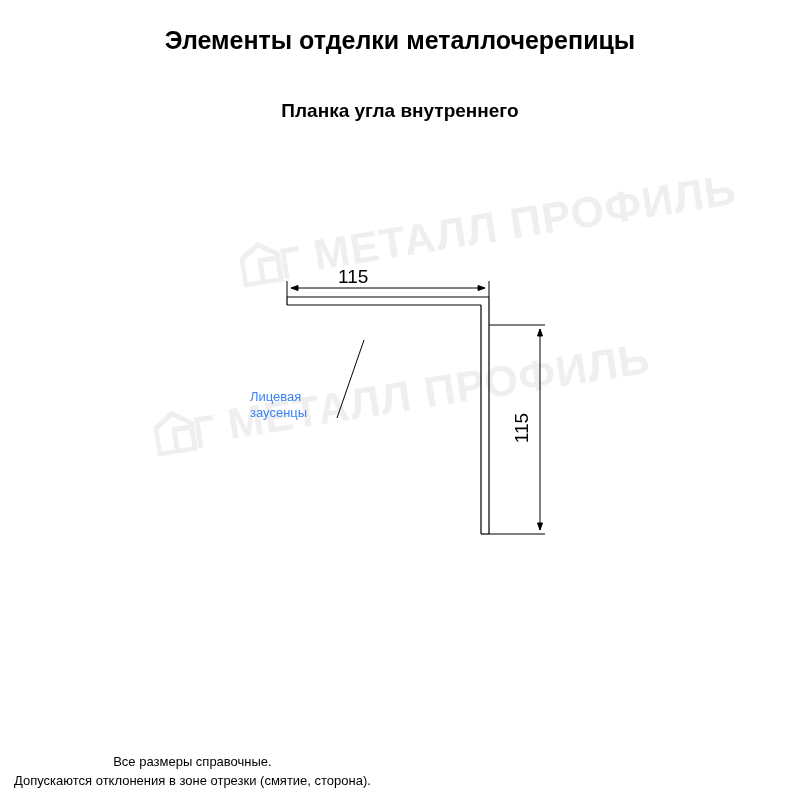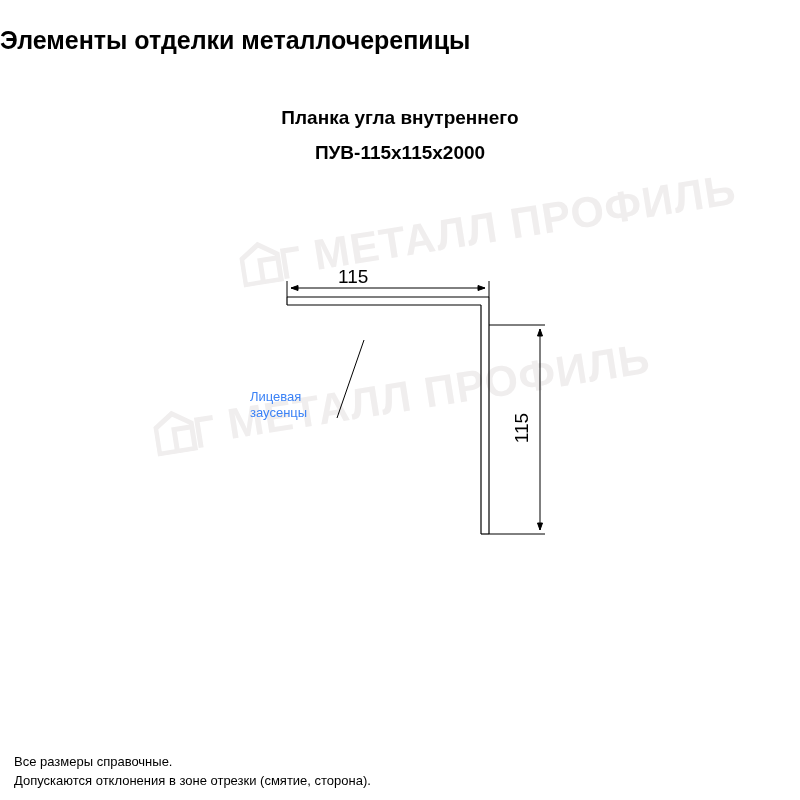--- a/index.html
+++ b/index.html
@@ -17,34 +17,33 @@
   }
   .page {
     position: absolute;
     inset: 0;
   }
   .title {
     position: absolute;
     top: 26px;
     left: 0;
     width: 800px;
-    text-align: left;
+    text-align: center;
     font-size: 25px;
     font-weight: bold;
     letter-spacing: 0px;
   }
   .subtitle {
     position: absolute;
     top: 100px;
     left: 0;
     width: 800px;
     text-align: center;
     font-size: 19px;
     font-weight: bold;
-    margin-top: 7px;
   }
   .subtitle2 {
     position: absolute;
     top: 142px;
     left: 0;
     width: 800px;
     text-align: center;
     font-size: 19px;
     font-weight: bold;
   }
@@ -57,20 +56,21 @@
   }
   .footnotes {
     position: absolute;
     left: 14px;
     bottom: 10px;
     font-size: 13px;
     line-height: 19px;
   }
   .footnote {
     white-space: nowrap;
+    text-align: center;
   }
   .wm {
     position: absolute;
     pointer-events: none;
     user-select: none;
     opacity: 1;
   }
   .wm-text {
     font-family: "Liberation Sans", sans-serif;
     font-weight: bold;
@@ -134,21 +134,20 @@
       <svg width="64" height="44" viewBox="0 0 64 44" aria-hidden="true">
         <path d="M2 42 L2 16 L20 4 L38 16 L38 42 Z" fill="none" stroke="#f0eeee" stroke-width="5"></path>
         <path d="M20 42 L20 20 L38 20" fill="none" stroke="#f0eeee" stroke-width="5"></path>
         <path d="M44 42 L44 14 L60 14" fill="none" stroke="#f0eeee" stroke-width="5"></path>
       </svg>
     </span><span class="wm-text">МЕТАЛЛ ПРОФИЛЬ</span>
   </div>
 
   <div class="title">Элементы отделки металлочерепицы</div>
   <div class="subtitle">Планка угла внутреннего</div>
-  <div class="subtitle2">ПУВ-115x115x2000</div>
 
   <svg class="drawing" viewBox="0 0 800 800">
 
     <g stroke="#000000" stroke-width="1.2" fill="none">
 
       <path d="M287 297 L489 297"></path>
 
       <path d="M489 297 L489 534"></path>
 
       <path d="M481 534 L481 305"></path>

